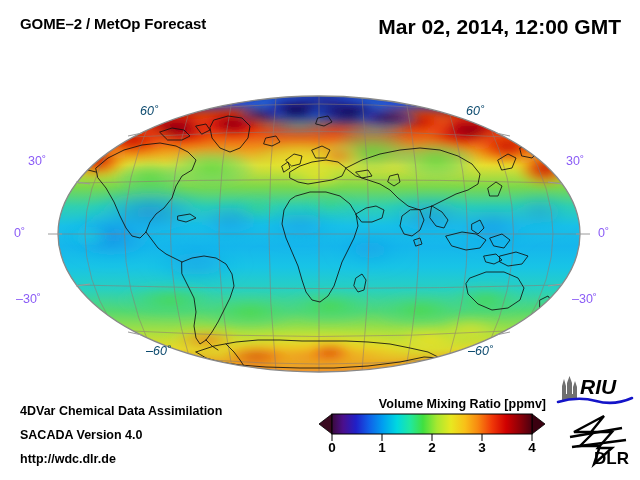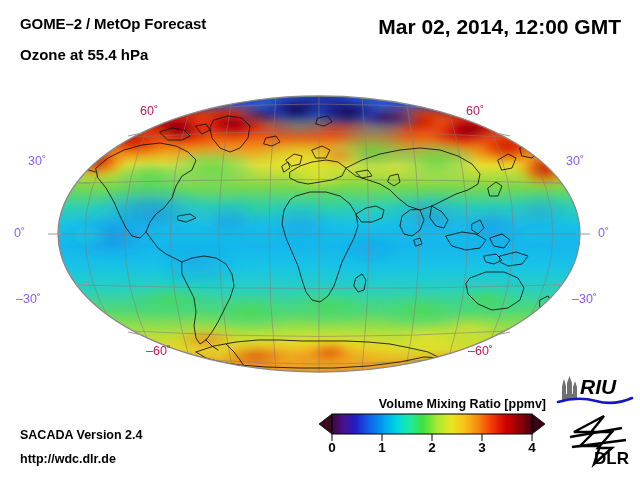--- a/index.html
+++ b/index.html
@@ -106,41 +106,40 @@
   }
 
   
   .lat-label {
     position: absolute;
     font-size: 12.5px;
     color: #8b5cf6;
     white-space: nowrap;
     font-weight: normal;
   }
-  .lat-label.in-map { color: #be185d; }
+  .lat-label.in-map { color: #0c4a6e; font-style: italic; }
 
   
   #riu-logo {
     position: absolute;
     left: 556px; top: 374px;
     width: 78px; height: 36px;
   }
   #dlr-logo {
     position: absolute;
     left: 564px; top: 414px;
     width: 70px; height: 54px;
   }
 </style>
 </head>
 <body>
 
 <div class="page">
 
   <div id="header-title-line1">GOME–2 / MetOp Forecast</div>
-  <div id="header-title-line2">Ozone at 55.4 hPa</div>
   <div id="header-timestamp">Mar 02, 2014, 12:00 GMT</div>
 
   <svg id="map-figure" viewBox="0 0 640 480">
     <defs>
 
       <clipPath id="globeClip">
         <ellipse cx="319" cy="234" rx="261" ry="138"></ellipse>
       </clipPath>
 
       <linearGradient id="zonalBands" x1="0" y1="0" x2="0" y2="1">
@@ -436,21 +435,22 @@
 
   <div class="lat-label" style="left:566px; top:154px;">30˚</div>
   <div class="lat-label" style="left:598px; top:226px;">0˚</div>
   <div class="lat-label" style="left:572px; top:292px;">–30˚</div>
 
   <div class="lat-label in-map" style="left:140px; top:104px;">60˚</div>
   <div class="lat-label in-map" style="left:466px; top:104px;">60˚</div>
   <div class="lat-label in-map" style="left:146px; top:344px;">–60˚</div>
   <div class="lat-label in-map" style="left:468px; top:344px;">–60˚</div>
 
-  <div class="footer-line" id="footer-line-1">SACADA Version 2.4</div>
+  <div class="footer-line" id="footer-line-0">4DVar Chemical Data Assimilation</div>
+  <div class="footer-line" id="footer-line-1">SACADA Version 4.0</div>
   <div class="footer-line" id="footer-line-2">http://wdc.dlr.de</div>
 
   <div id="colorbar-block">
     <div id="colorbar-title">Volume Mixing Ratio [ppmv]</div>
 
     <svg width="228" height="34" viewBox="0 0 228 34" style="position:absolute; left:0; top:16px;">
       <defs>
         <linearGradient id="cbarGrad" x1="0" y1="0" x2="1" y2="0">
           <stop offset="0.000" stop-color="#3a0a3c"></stop>
           <stop offset="0.055" stop-color="#4b0f8c"></stop>

